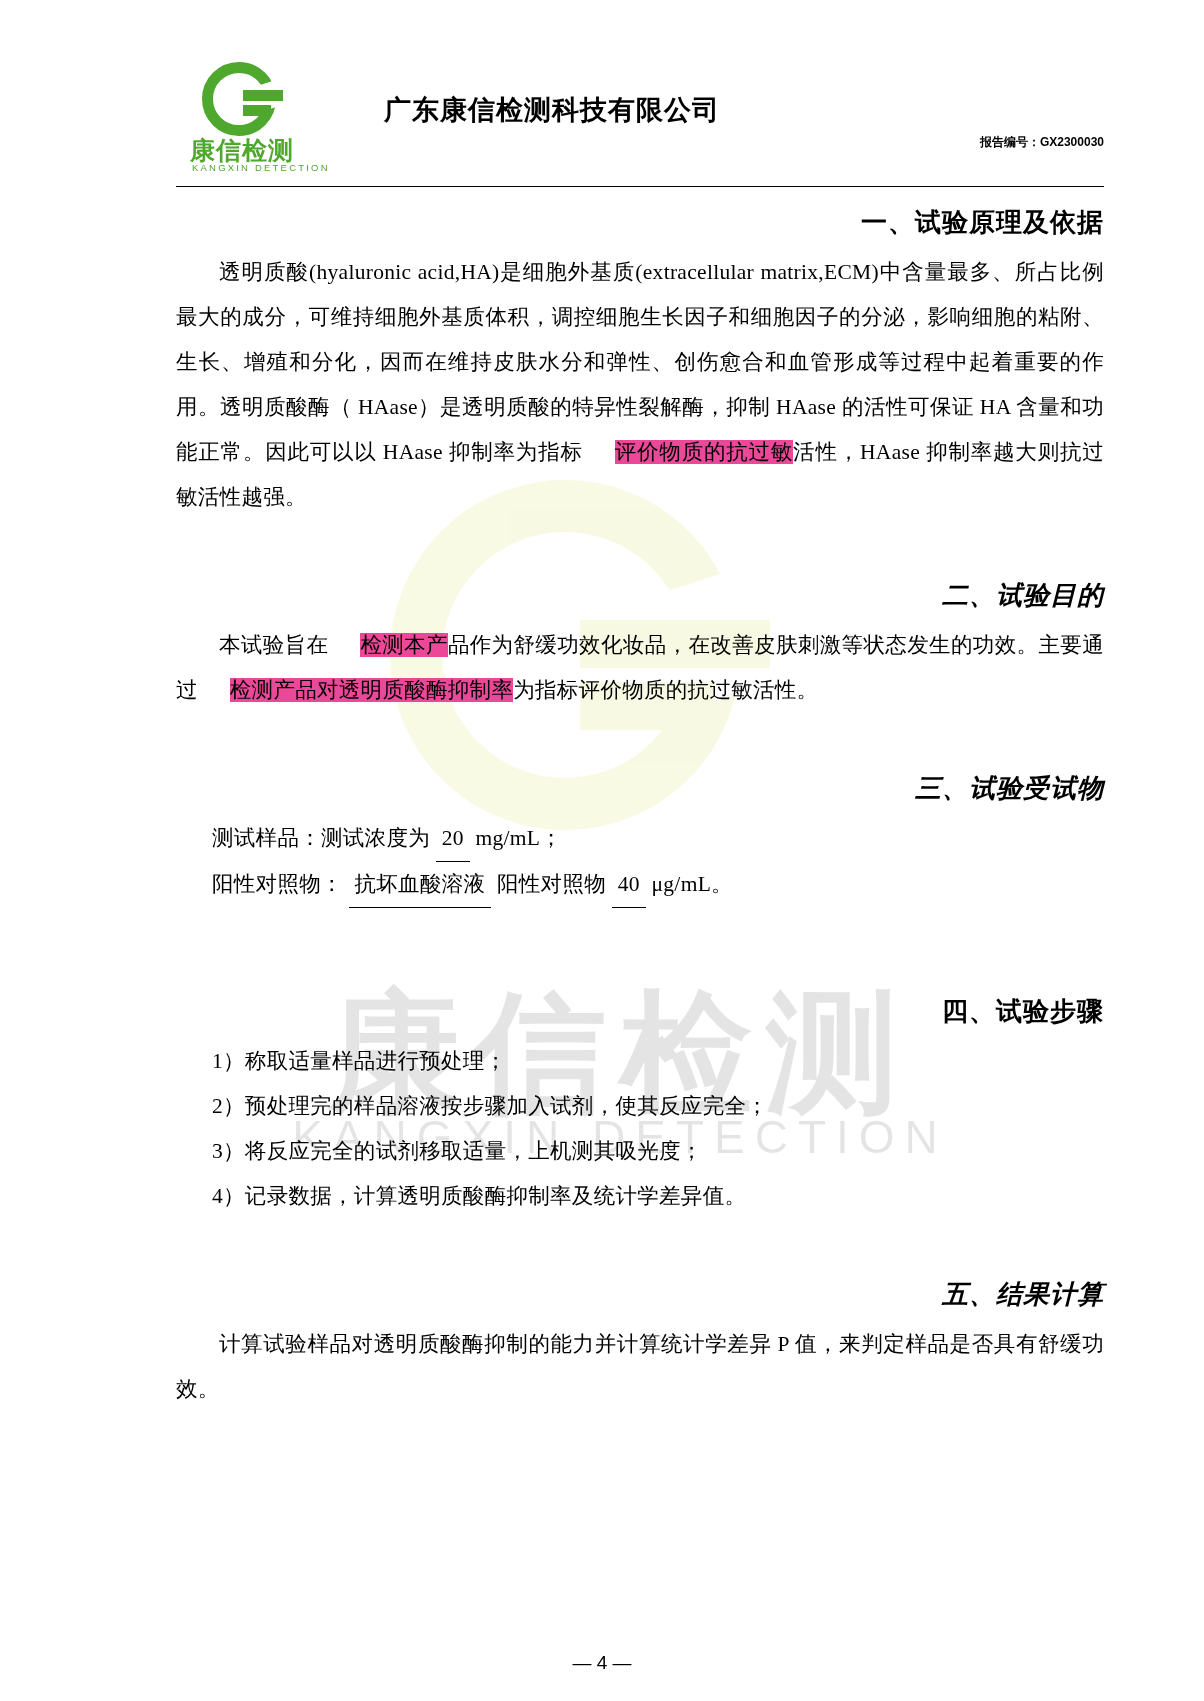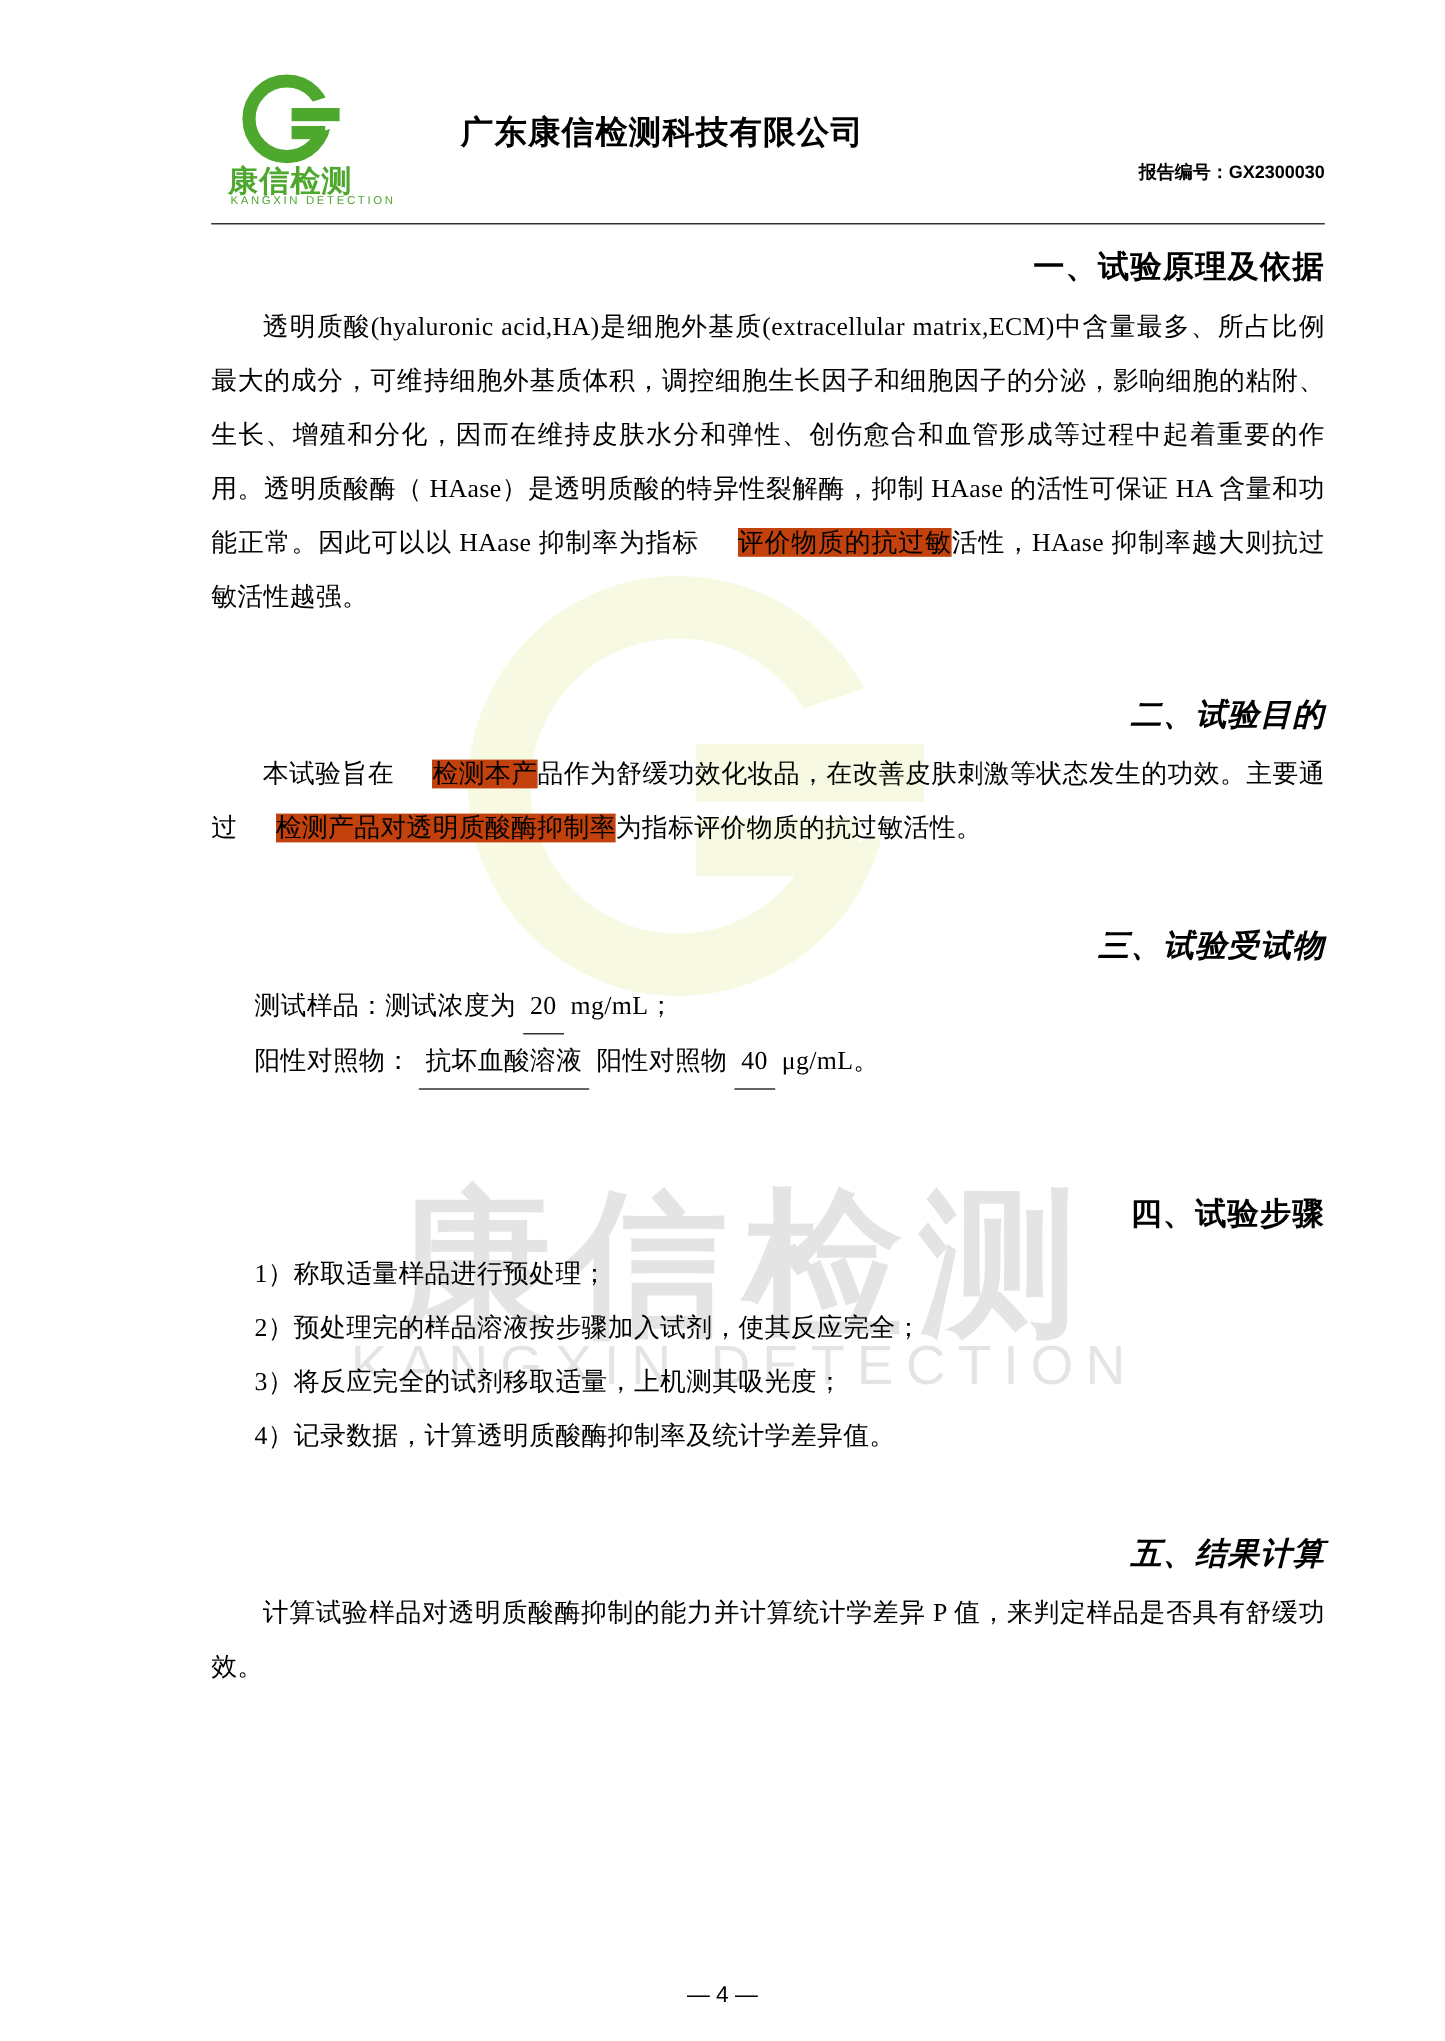--- a/index.html
+++ b/index.html
@@ -187,21 +187,21 @@
     font-weight: bold;
     color: #000;
     letter-spacing: 1px;
     white-space: nowrap;
   }
   .report-no {
     position: absolute;
     right: 0px;
     top: 72px;
     font-family: "Liberation Sans", sans-serif;
-    font-size: 15px;
+    font-size: 12px;
     font-weight: bold;
     color: #000;
     white-space: nowrap;
   }
   .report-no .val {
     font-family: "Liberation Sans", sans-serif;
   }
 
   .hr {
     margin: 6px 100px 0 176px;
@@ -227,21 +227,21 @@
     font-size: 21.5px;
     line-height: 45px;
     color: #000;
     margin: 0;
     text-align: justify;
     text-indent: 2em;
     letter-spacing: 0.3px;
   }
 
   .mark-yellow {
-    background: #c2410c;
+    background: #ec4899;
     margin-left: 32px;
   }
 
   .indent-line {
     font-size: 21.5px;
     line-height: 45px;
     color: #000;
     margin: 0;
     padding-left: 36px;
     letter-spacing: 0.3px;

